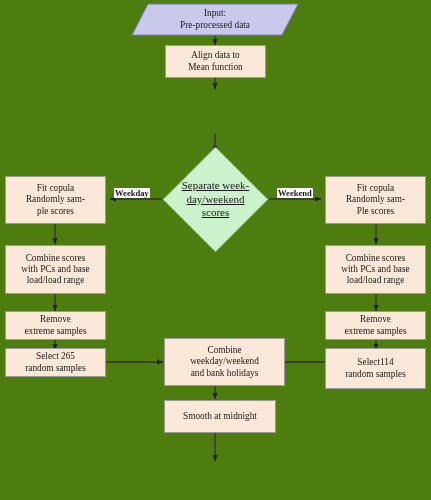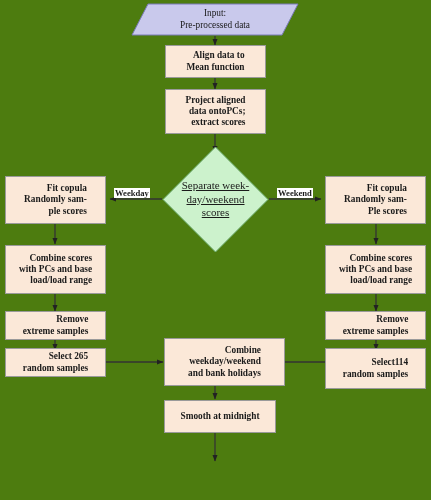--- a/index.html
+++ b/index.html
@@ -14,25 +14,24 @@
     background: #4d7c0f;
     font-family: "Liberation Serif", "DejaVu Serif", serif;
     overflow: hidden;
   }
   .node {
     position: absolute;
     box-sizing: border-box;
     display: flex;
     align-items: center;
     justify-content: center;
-    text-align: right;
+    text-align: center;
     color: #1a1a1a;
     line-height: 1.22;
     white-space: pre-line;
-    font-weight: bold;
   }
   .proc {
     background: #fbe8d8;
     border: 1px solid #9a9a9a;
     font-size: 9.3px;
   }
   .io-wrap {
     position: absolute;
   }
   .io-shape {
@@ -123,23 +122,20 @@
     <svg class="io-shape" viewBox="0 0 168 33" preserveAspectRatio="none">
       <polygon points="17,1 167,1 151,32 1,32" fill="#c9c9ec" stroke="#7a7ab8" stroke-width="1"></polygon>
     </svg>
     <div class="io-label">Input:
 Pre-processed data</div>
   </div>
 
   <div class="node proc" style="left:165px; top:45px; width:101px; height:33px;">Align data to
 Mean function</div>
 
-  <div class="node proc" style="left:165px; top:89px; width:101px; height:45px;">Project aligned
-data ontoPCs;
-extract scores</div>
 
   <div class="dia-wrap" style="left:162px; top:146px; width:107px; height:107px;">
     <svg class="dia-shape" viewBox="0 0 107 107" preserveAspectRatio="none">
       <polygon points="53.5,1 106,53.5 53.5,106 1,53.5" fill="#ccf2cc" stroke="#6aaa6a" stroke-width="1"></polygon>
     </svg>
     <div class="dia-label">Separate week-
 day/weekend
 scores</div>
   </div>
 

